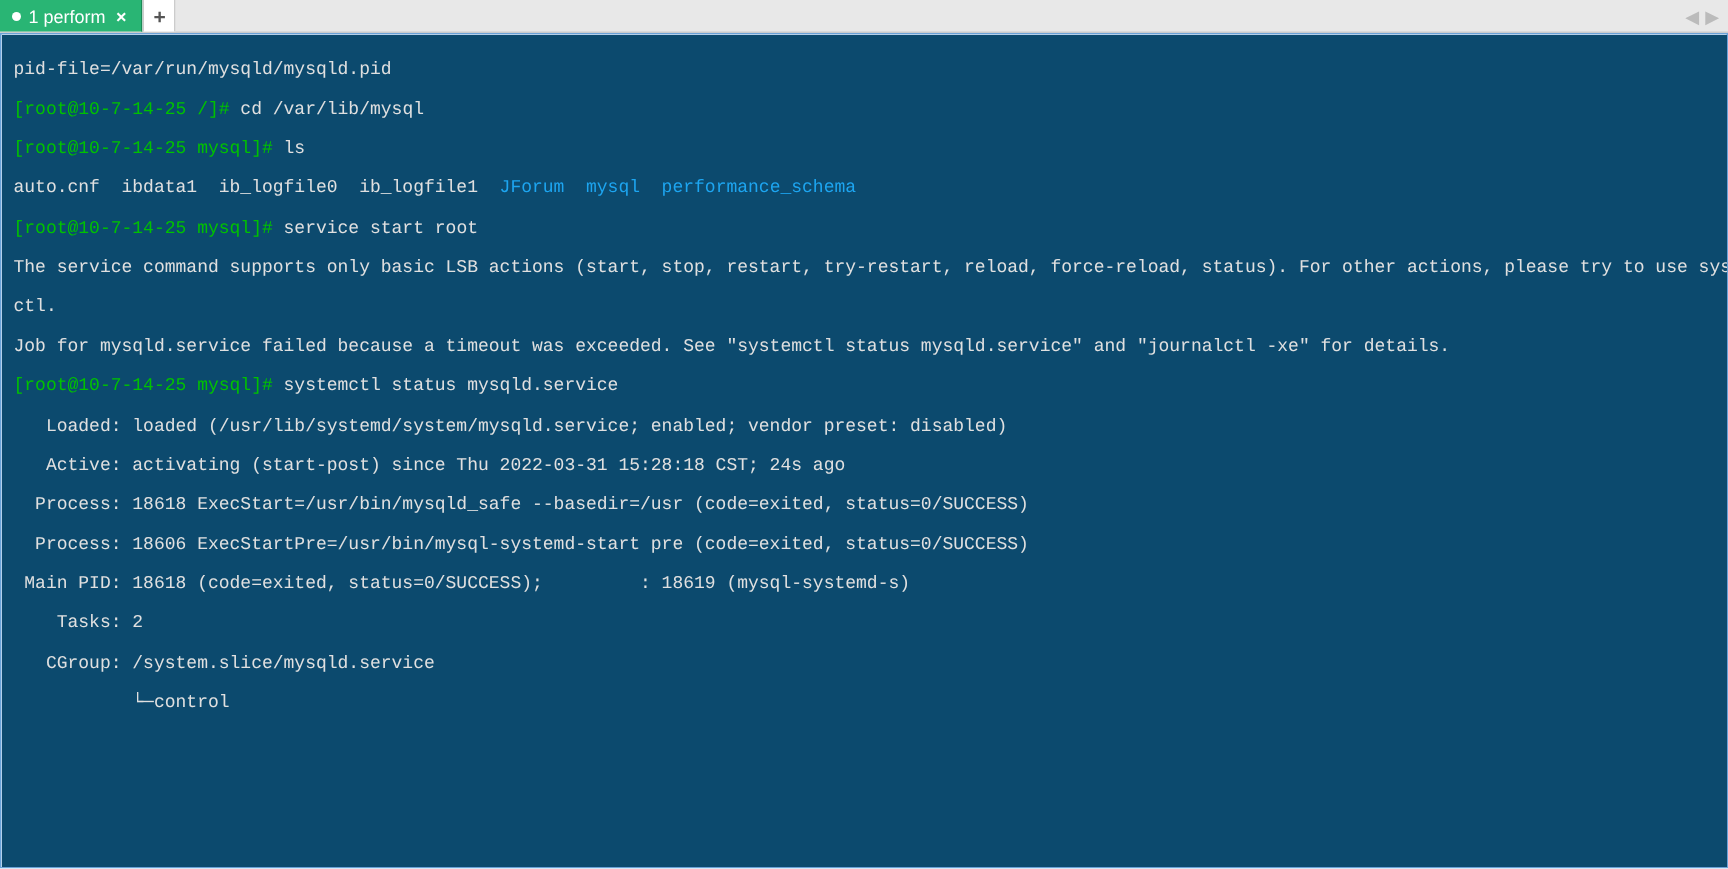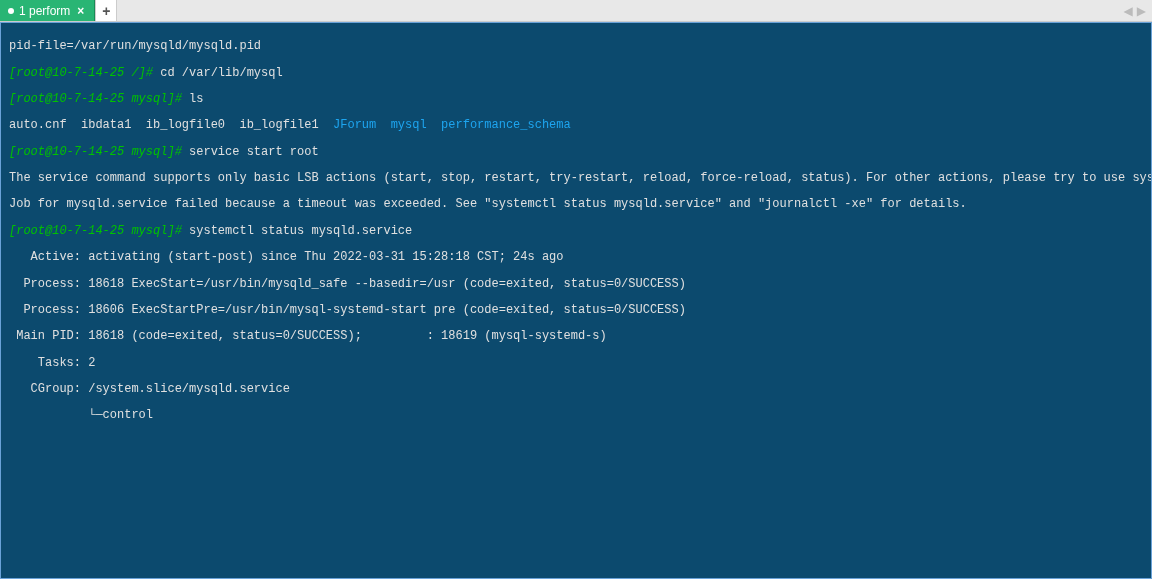--- a/index.html
+++ b/index.html
@@ -70,21 +70,21 @@
     background: #0c4a6e;
     color: #e0e0e0;
     padding: 4px 8px;
     line-height: 1.1;
     font-size: 12px;
     white-space: pre;
     overflow: auto;
     border: 1px solid #6aa2d8;
   }
   .line { white-space: pre; }
-  .green { color: #00c200; font-style: italic; }
+  .green { color: #00c200; }
   .cyan  { color: #1da5f0; }
   .white { color: #e0e0e0; }
 </style>
 </head>
 <body>
 
 <div class="tab-bar">
   <div class="tab">
     <span class="dot"></span>
     <span>1 perform</span>
@@ -98,22 +98,24 @@
   </div>
 </div>
 
 <div class="terminal">
 <div class="line"><span class="white">pid-file=/var/run/mysqld/mysqld.pid</span></div>
 <div class="line"><span class="green">[root@10-7-14-25 /]# </span><span class="white">cd /var/lib/mysql</span></div>
 <div class="line"><span class="green">[root@10-7-14-25 mysql]# </span><span class="white">ls</span></div>
 <div class="line"><span class="white">auto.cnf  ibdata1  ib_logfile0  ib_logfile1  </span><span class="cyan">JForum  mysql  performance_schema</span></div>
 <div class="line"><span class="green">[root@10-7-14-25 mysql]# </span><span class="white">service start root</span></div>
 <div class="line"><span class="white">The service command supports only basic LSB actions (start, stop, restart, try-restart, reload, force-reload, status). For other actions, please try to use system</span></div>
+<div class="line"><span class="white">ctl.</span></div>
 <div class="line"><span class="white">Job for mysqld.service failed because a timeout was exceeded. See "systemctl status mysqld.service" and "journalctl -xe" for details.</span></div>
 <div class="line"><span class="green">[root@10-7-14-25 mysql]# </span><span class="white">systemctl status mysqld.service</span></div>
+<div class="line"><span class="white">   Loaded: loaded (/usr/lib/systemd/system/mysqld.service; enabled; vendor preset: disabled)</span></div>
 <div class="line"><span class="white">   Active: activating (start-post) since Thu 2022-03-31 15:28:18 CST; 24s ago</span></div>
 <div class="line"><span class="white">  Process: 18618 ExecStart=/usr/bin/mysqld_safe --basedir=/usr (code=exited, status=0/SUCCESS)</span></div>
 <div class="line"><span class="white">  Process: 18606 ExecStartPre=/usr/bin/mysql-systemd-start pre (code=exited, status=0/SUCCESS)</span></div>
 <div class="line"><span class="white"> Main PID: 18618 (code=exited, status=0/SUCCESS);         : 18619 (mysql-systemd-s)</span></div>
 <div class="line"><span class="white">    Tasks: 2</span></div>
 <div class="line"><span class="white">   CGroup: /system.slice/mysqld.service</span></div>
 <div class="line"><span class="white">           └─control</span></div>
 
 
 <div class="line"><span class="white"></span></div>

